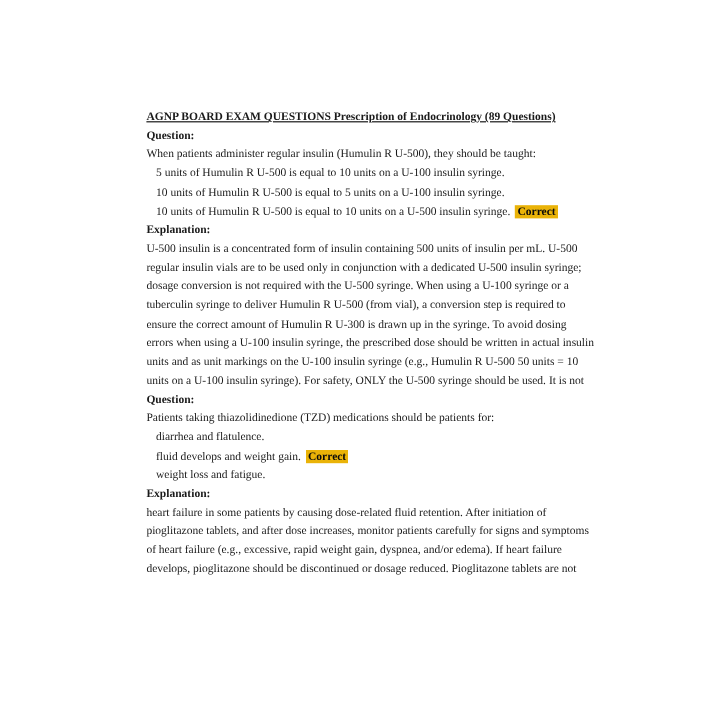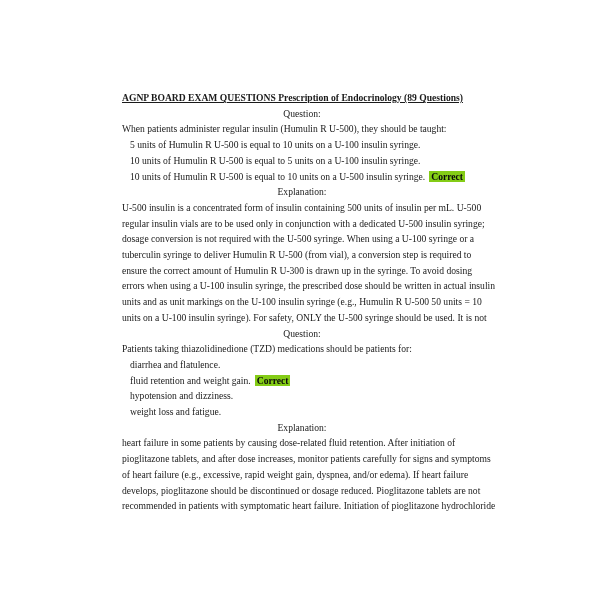--- a/index.html
+++ b/index.html
@@ -4,24 +4,24 @@
 <style>
   html, body { margin:0; padding:0; background:#ffffff; }
   body { width:600px; height:600px; overflow:hidden; position:relative; }
   .page {
     position:absolute; left:122px; top:54px; width:360px;
     font-family:"Liberation Serif", "DejaVu Serif", serif;
     font-size:9.6px; color:#1a1a1a; line-height:15.7px;margin-top:36px;
   }
   .line { white-space:nowrap; }
   .title { font-weight:bold; text-decoration:underline; }
-  .label { font-weight:normal;text-align:center; }
+  .label { font-weight:bold; }
   .opt { padding-left:8px; }
   .badge {
-    display:inline-block; background:#84cc16; color:#0a0a0a; font-weight:bold;
+    display:inline-block; background:#eab308; color:#0a0a0a; font-weight:bold;
     padding:0 2px; line-height:11px; margin-left:4px;
   }
 </style>
 </head>
 <body>
 
 <div class="page">
   <div class="line title">AGNP BOARD EXAM QUESTIONS Prescription of Endocrinology (89 Questions)</div>
 
   <div class="line label">Question:</div>
@@ -37,24 +37,22 @@
     <div class="line">tuberculin syringe to deliver Humulin R U-500 (from vial), a conversion step is required to</div>
     <div class="line">ensure the correct amount of Humulin R U-300 is drawn up in the syringe. To avoid dosing</div>
     <div class="line">errors when using a U-100 insulin syringe, the prescribed dose should be written in actual insulin</div>
     <div class="line">units and as unit markings on the U-100 insulin syringe (e.g., Humulin R U-500 50 units = 10</div>
     <div class="line">units on a U-100 insulin syringe). For safety, ONLY the U-500 syringe should be used. It is not</div>
   </div>
 
   <div class="line label">Question:</div>
   <div class="line">Patients taking thiazolidinedione (TZD) medications should be patients for:</div>
   <div class="line opt"><span>diarrhea and flatulence.</span></div>
-  <div class="line opt"><span>fluid retention and weight gain.</span><span class="badge">Correct</span></div>
-  <div class="line opt"><span>hypotension and dizziness.</span></div>
+  <div class="line opt"><span>fluid develops and weight gain.</span><span class="badge">Correct</span></div>
   <div class="line opt"><span>weight loss and fatigue.</span></div>
   <div class="line label">Explanation:</div>
   <div>
     <div class="line">heart failure in some patients by causing dose-related fluid retention. After initiation of</div>
     <div class="line">pioglitazone tablets, and after dose increases, monitor patients carefully for signs and symptoms</div>
     <div class="line">of heart failure (e.g., excessive, rapid weight gain, dyspnea, and/or edema). If heart failure</div>
     <div class="line">develops, pioglitazone should be discontinued or dosage reduced. Pioglitazone tablets are not</div>
-    <div class="line">recommended in patients with symptomatic heart failure. Initiation of pioglitazone hydrochloride</div>
   </div>
 </div>
 
 </body></html>

